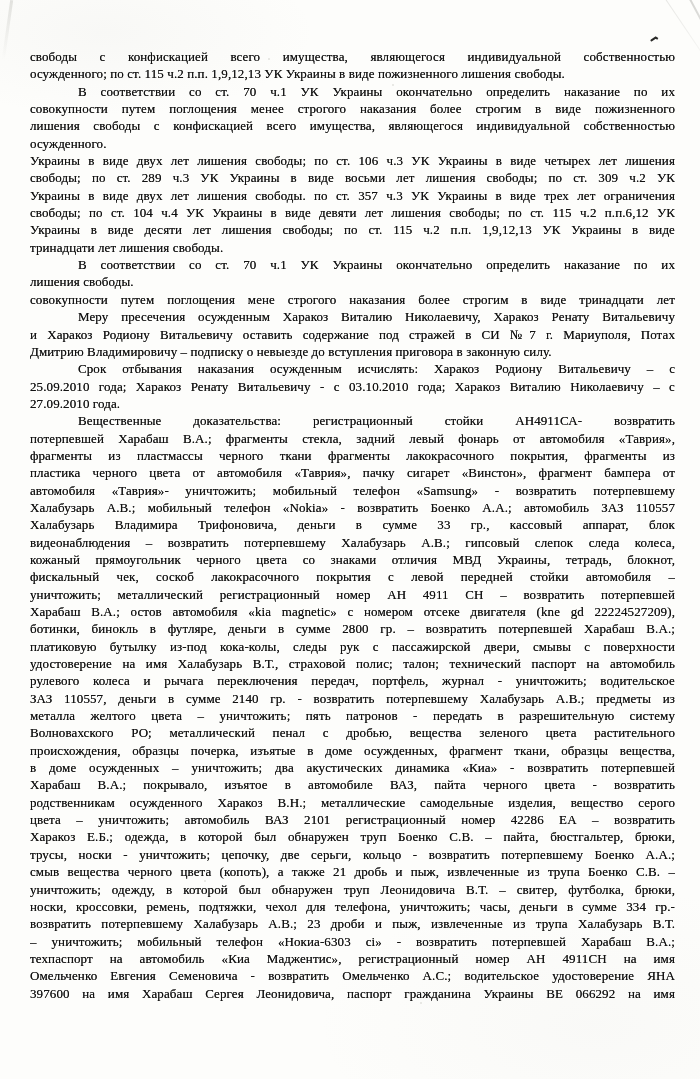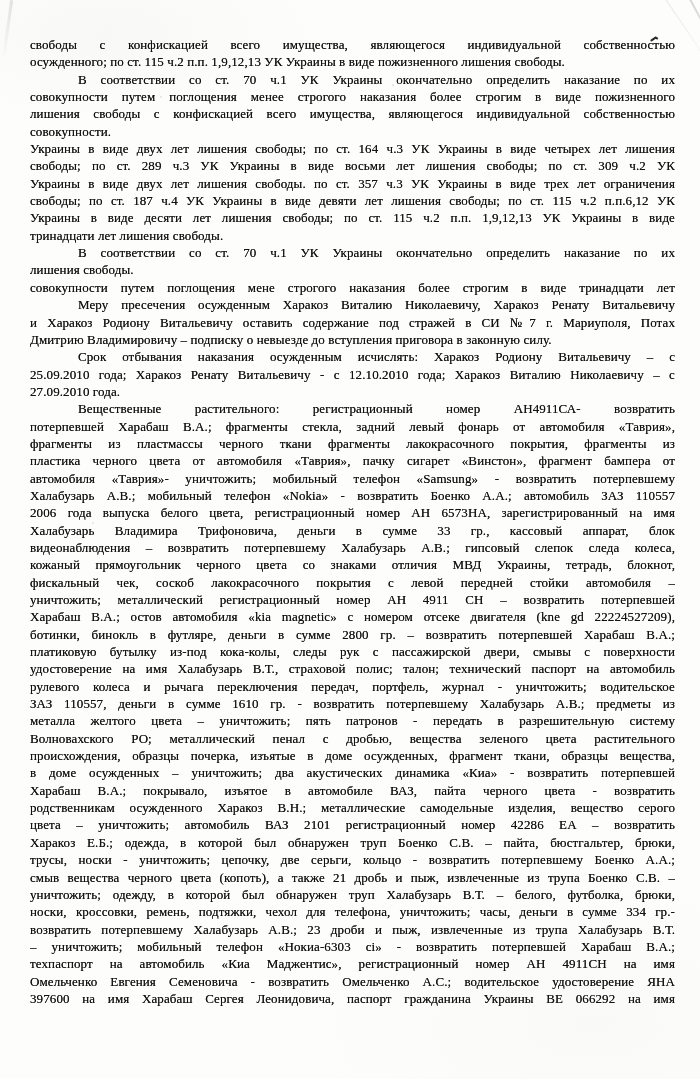--- a/index.html
+++ b/index.html
@@ -17,21 +17,21 @@
       radial-gradient(ellipse 400px 200px at 85% 95%, rgba(190,190,185,0.06), transparent 70%);
     font-family: "Liberation Serif", "DejaVu Serif", serif;
   }
   .page {
     position: absolute;
     inset: 0;
   }
   .doc {
     position: absolute;
     left: 30px;
-    top: 36px;
+    top: 48px;
     width: 645px;
     color: #121212;
     font-size: 13px;
     text-shadow: 0 0 0.35px rgba(10,10,10,0.75);
     letter-spacing: 0.1px;
   }
   .line {
     height: 17.35px;
     line-height: 17.35px;
     overflow: hidden;
@@ -120,65 +120,64 @@
   <div class="speck" style="left:640px; top:702px;"></div>
   <div class="speck" style="left:204px; top:880px;"></div>
   <div class="speck" style="left:420px; top:1002px;"></div>
 
   <div class="doc" id="doc">
       <div class="line">свободы с конфискацией всего имущества, являющегося индивидуальной собственностью</div>
       <div class="line end">осужденного; по ст. 115 ч.2 п.п. 1,9,12,13 УК Украины в виде пожизненного лишения свободы.</div>
       <div class="line indent">В соответствии со ст. 70 ч.1 УК Украины окончательно определить наказание по их</div>
       <div class="line">совокупности путем поглощения менее строгого наказания более строгим в виде пожизненного</div>
       <div class="line">лишения свободы с конфискацией всего имущества, являющегося индивидуальной собственностью</div>
-      <div class="line end">совокупности.</div>
-      <div class="line">Украины в виде двух лет лишения свободы; по ст. 164 ч.3 УК Украины в виде четырех лет лишения</div>
+      <div class="line end">осужденного.</div>
+      <div class="line">Украины в виде двух лет лишения свободы; по ст. 106 ч.3 УК Украины в виде четырех лет лишения</div>
       <div class="line">свободы; по ст. 289 ч.3 УК Украины в виде восьми лет лишения свободы; по ст. 309 ч.2 УК</div>
       <div class="line">Украины в виде двух лет лишения свободы. по ст. 357 ч.3 УК Украины в виде трех лет ограничения</div>
-      <div class="line">свободы; по ст. 187 ч.4 УК Украины в виде девяти лет лишения свободы; по ст. 115 ч.2 п.п.6,12 УК</div>
+      <div class="line">свободы; по ст. 104 ч.4 УК Украины в виде девяти лет лишения свободы; по ст. 115 ч.2 п.п.6,12 УК</div>
       <div class="line">Украины в виде десяти лет лишения свободы; по ст. 115 ч.2 п.п. 1,9,12,13 УК Украины в виде</div>
       <div class="line end">тринадцати лет лишения свободы.</div>
       <div class="line indent">В соответствии со ст. 70 ч.1 УК Украины окончательно определить наказание по их</div>
       <div class="line end">лишения свободы.</div>
       <div class="line">совокупности путем поглощения мене строгого наказания более строгим в виде тринадцати лет</div>
       <div class="line indent">Меру пресечения осужденным Харакоз Виталию Николаевичу, Харакоз Ренату Витальевичу</div>
       <div class="line">и Харакоз Родиону Витальевичу оставить содержание под стражей в СИ №7 г. Мариуполя, Потах</div>
       <div class="line end">Дмитрию Владимировичу – подписку о невыезде до вступления приговора в законную силу.</div>
       <div class="line indent">Срок отбывания наказания осужденным исчислять: Харакоз Родиону Витальевичу – с</div>
-      <div class="line">25.09.2010 года; Харакоз Ренату Витальевичу - с 12.10.2010 года; Харакоз Виталию Николаевичу – с</div>
+      <div class="line">25.09.2010 года; Харакоз Ренату Витальевичу - с 03.10.2010 года; Харакоз Виталию Николаевичу – с</div>
       <div class="line end">27.09.2010 года.</div>
-      <div class="line indent">Вещественные растительного: регистрационный номер АН4911СА- возвратить</div>
+      <div class="line indent">Вещественные доказательства: регистрационный стойки АН4911СА- возвратить</div>
       <div class="line">потерпевшей Харабаш В.А.; фрагменты стекла, задний левый фонарь от автомобиля «Таврия»,</div>
       <div class="line">фрагменты из пластмассы черного ткани фрагменты лакокрасочного покрытия, фрагменты из</div>
       <div class="line">пластика черного цвета от автомобиля «Таврия», пачку сигарет «Винстон», фрагмент бампера от</div>
       <div class="line">автомобиля «Таврия»- уничтожить; мобильный телефон «Samsung» - возвратить потерпевшему</div>
       <div class="line">Халабузарь А.В.; мобильный телефон «Nokia» - возвратить Боенко А.А.; автомобиль ЗАЗ 110557</div>
-      <div class="line">2006 года выпуска белого цвета, регистрационный номер АН 6573НА, зарегистрированный на имя</div>
       <div class="line">Халабузарь Владимира Трифоновича, деньги в сумме 33 гр., кассовый аппарат, блок</div>
       <div class="line">видеонаблюдения – возвратить потерпевшему Халабузарь А.В.; гипсовый слепок следа колеса,</div>
       <div class="line">кожаный прямоугольник черного цвета со знаками отличия МВД Украины, тетрадь, блокнот,</div>
       <div class="line">фискальный чек, соскоб лакокрасочного покрытия с левой передней стойки автомобиля –</div>
       <div class="line">уничтожить; металлический регистрационный номер АН 4911 СН – возвратить потерпевшей</div>
       <div class="line">Харабаш В.А.; остов автомобиля «kia magnetic» с номером отсеке двигателя (kne gd 22224527209),</div>
       <div class="line">ботинки, бинокль в футляре, деньги в сумме 2800 гр. – возвратить потерпевшей Харабаш В.А.;</div>
       <div class="line">платиковую бутылку из-под кока-колы, следы рук с пассажирской двери, смывы с поверхности</div>
       <div class="line">удостоверение на имя Халабузарь В.Т., страховой полис; талон; технический паспорт на автомобиль</div>
       <div class="line">рулевого колеса и рычага переключения передач, портфель, журнал - уничтожить; водительское</div>
-      <div class="line">ЗАЗ 110557, деньги в сумме 1610 гр. - возвратить потерпевшему Халабузарь А.В.; предметы из</div>
+      <div class="line">ЗАЗ 110557, деньги в сумме 2140 гр. - возвратить потерпевшему Халабузарь А.В.; предметы из</div>
       <div class="line">металла желтого цвета – уничтожить; пять патронов - передать в разрешительную систему</div>
       <div class="line">Волновахского РО; металлический пенал с дробью, вещества зеленого цвета растительного</div>
       <div class="line">происхождения, образцы почерка, изъятые в доме осужденных, фрагмент ткани, образцы вещества,</div>
       <div class="line">в доме осужденных – уничтожить; два акустических динамика «Киа» - возвратить потерпевшей</div>
       <div class="line">Харабаш В.А.; покрывало, изъятое в автомобиле ВАЗ, пайта черного цвета - возвратить</div>
       <div class="line">родственникам осужденного Харакоз В.Н.; металлические самодельные изделия, вещество серого</div>
       <div class="line">цвета – уничтожить; автомобиль ВАЗ 2101 регистрационный номер 42286 ЕА – возвратить</div>
       <div class="line">Харакоз Е.Б.; одежда, в которой был обнаружен труп Боенко С.В. – пайта, бюстгальтер, брюки,</div>
       <div class="line">трусы, носки - уничтожить; цепочку, две серьги, кольцо - возвратить потерпевшему Боенко А.А.;</div>
       <div class="line">смыв вещества черного цвета (копоть), а также 21 дробь и пыж, извлеченные из трупа Боенко С.В. –</div>
-      <div class="line">уничтожить; одежду, в которой был обнаружен труп Халабузарь В.Т. – белого, футболка, брюки,</div>
+      <div class="line">уничтожить; одежду, в которой был обнаружен труп Леонидовича В.Т. – свитер, футболка, брюки,</div>
       <div class="line">носки, кроссовки, ремень, подтяжки, чехол для телефона, уничтожить; часы, деньги в сумме 334 гр.-</div>
       <div class="line">возвратить потерпевшему Халабузарь А.В.; 23 дроби и пыж, извлеченные из трупа Халабузарь В.Т.</div>
       <div class="line">– уничтожить; мобильный телефон «Нокиа-6303 сi» - возвратить потерпевшей Харабаш В.А.;</div>
       <div class="line">техпаспорт на автомобиль «Киа Маджентис», регистрационный номер АН 4911СН на имя</div>
       <div class="line">Омельченко Евгения Семеновича - возвратить Омельченко А.С.; водительское удостоверение ЯНА</div>
       <div class="line">397600 на имя Харабаш Сергея Леонидовича, паспорт гражданина Украины ВЕ 066292 на имя</div>
     </div>
 </div>
 
 </body></html>

